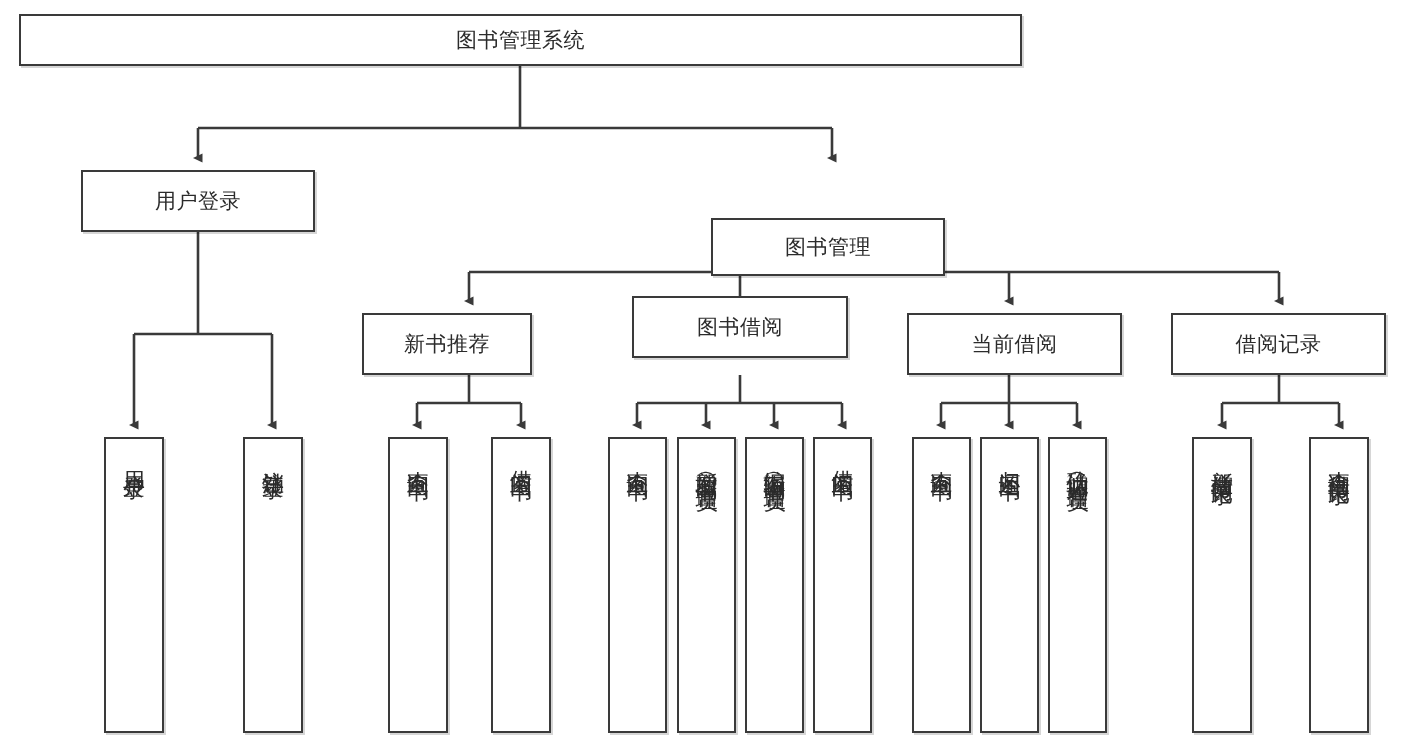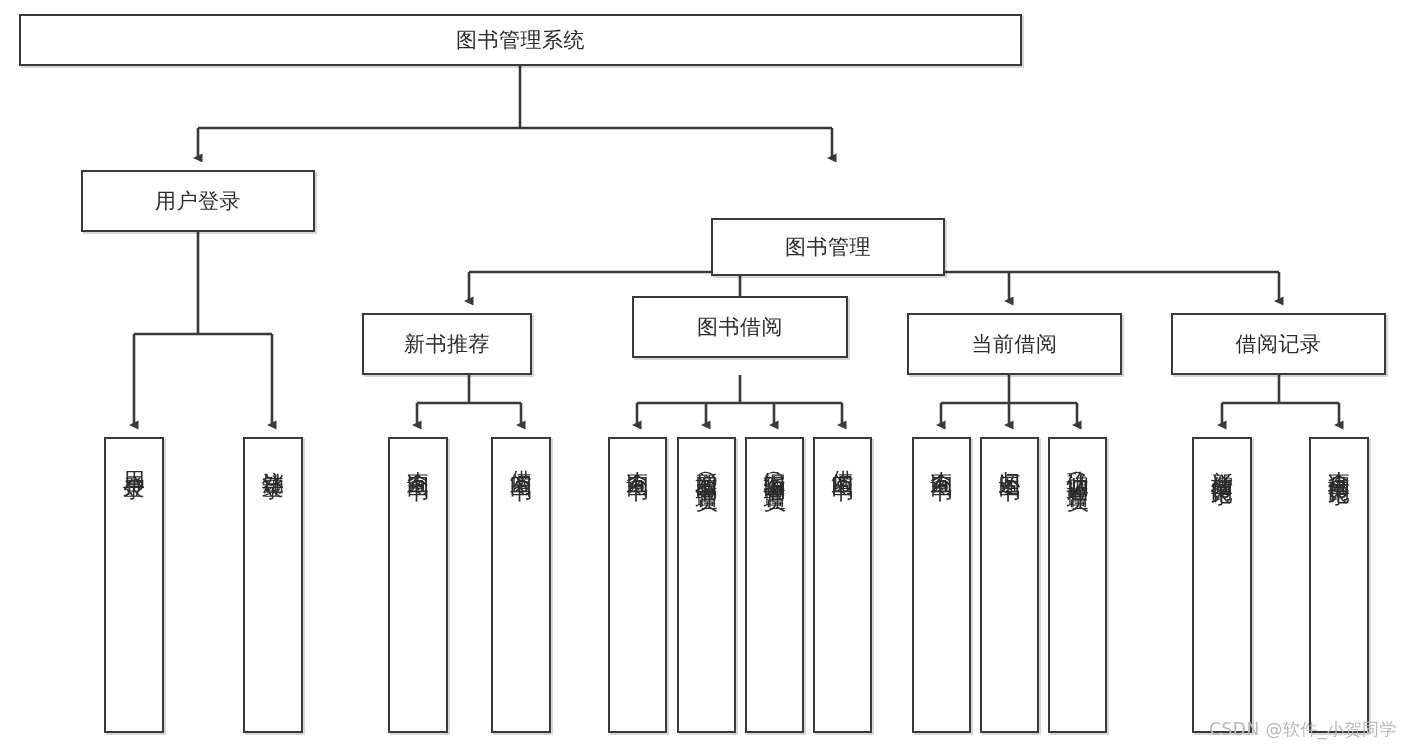--- a/index.html
+++ b/index.html
@@ -183,15 +183,14 @@
     <span class="label">确认归还（管理员）</span>
   </div>
 
   <div class="node vert" style="left:1192px; top:437px; width:60px; height:296px;">
     <span class="label">新增借阅记录</span>
   </div>
   <div class="node vert" style="left:1309px; top:437px; width:60px; height:296px;">
     <span class="label">查询借阅记录</span>
   </div>
 
-  <div id="watermark">CSDN @软件_小贺同学</div>
 
 </div>
 
 </body></html>

